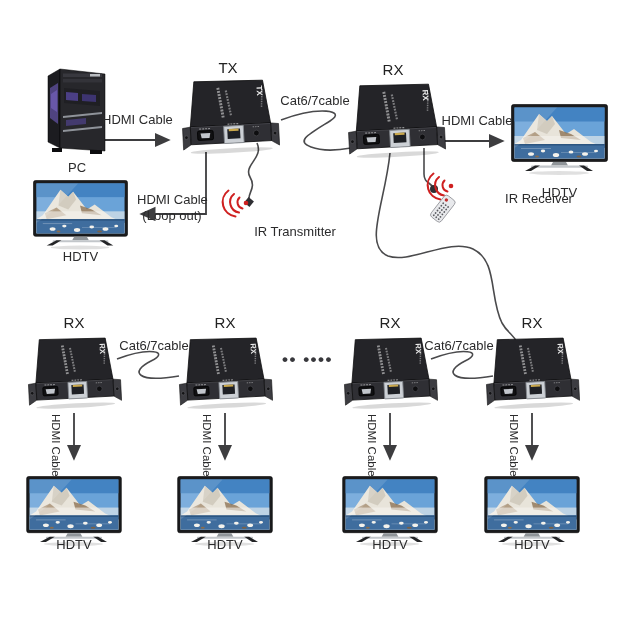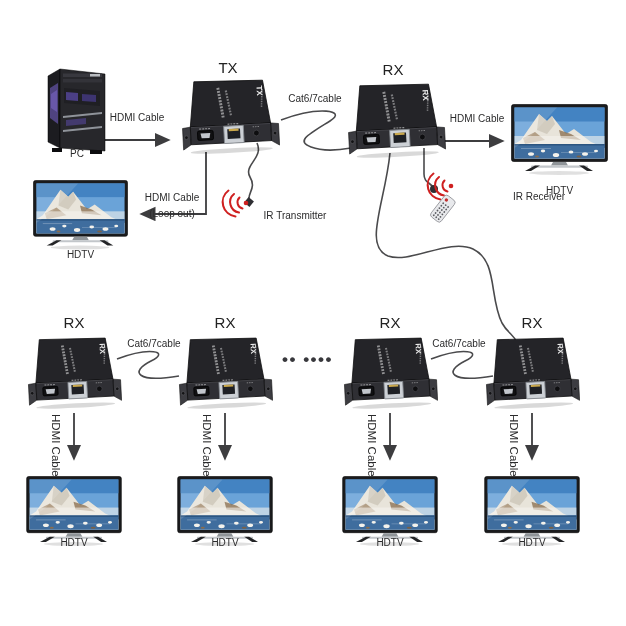--- a/index.html
+++ b/index.html
@@ -1,18 +1,18 @@
 <!DOCTYPE html>
 <html><head>
 <meta charset="utf-8">
 <style>
   html,body{margin:0;padding:0;background:#fff;}
   .canvas{position:relative;width:626px;height:626px;background:#ffffff;
           font-family:"Liberation Sans",sans-serif;overflow:hidden;}
-  .lbl{position:absolute;font-size:10px;color:#2b2b2c;text-align:center;white-space:nowrap;z-index:3;}
+  .lbl{position:absolute;font-size:13px;color:#2b2b2c;text-align:center;white-space:nowrap;z-index:3;}
   .title{font-size:15px;color:#222;}
   .vlabel{position:absolute;writing-mode:vertical-rl;font-size:11.5px;color:#2b2b2c;z-index:3;white-space:nowrap;}
   .dots{position:absolute;font-size:17px;font-weight:bold;letter-spacing:1.5px;color:#38383c;z-index:3;}
   .comp{position:absolute;z-index:2;}
   .overlay{position:absolute;left:0;top:0;z-index:1;}
   svg{display:block;}
 </style>
 </head>
 <body>
 
@@ -215,31 +215,31 @@
   <svg class="comp" style="left:177px;top:476px" width="96" height="71" viewBox="0 0 97 72">
       <use href="#tv-shape"></use>
     </svg>
   <svg class="comp" style="left:342px;top:476px" width="96" height="71" viewBox="0 0 97 72">
       <use href="#tv-shape"></use>
     </svg>
   <svg class="comp" style="left:484px;top:476px" width="96" height="71" viewBox="0 0 97 72">
       <use href="#tv-shape"></use>
     </svg>
 
-  <div class="lbl" style="left:46px;top:148px;width:62px">PC</div>
+  <div class="lbl" style="left:46px;top:160px;width:62px">PC</div>
   <div class="lbl title" style="left:198px;top:59px;width:60px">TX</div>
   <div class="lbl title" style="left:363px;top:61px;width:60px">RX</div>
   <div class="lbl" style="left:102px;top:112px;width:70px">HDMI Cable</div>
   <div class="lbl" style="left:277px;top:93px;width:76px">Cat6/7cable</div>
   <div class="lbl" style="left:441px;top:113px;width:72px">HDMI Cable</div>
   <div class="lbl" style="left:511px;top:185px;width:97px">HDTV</div>
   <div class="lbl" style="left:137px;top:192px;width:70px">HDMI Cable</div>
   <div class="lbl" style="left:133px;top:208px;width:78px">(Loop out)</div>
   <div class="lbl" style="left:33px;top:249px;width:95px">HDTV</div>
-  <div class="lbl" style="left:250px;top:210px;width:90px">IR Transmitter</div>
+  <div class="lbl" style="left:250px;top:224px;width:90px">IR Transmitter</div>
   <div class="lbl" style="left:501px;top:191px;width:76px">IR Receiver</div>
 
   <div class="lbl title" style="left:44px;top:314px;width:60px">RX</div>
   <div class="lbl title" style="left:195px;top:314px;width:60px">RX</div>
   <div class="lbl title" style="left:360px;top:314px;width:60px">RX</div>
   <div class="lbl title" style="left:502px;top:314px;width:60px">RX</div>
   <div class="lbl" style="left:116px;top:338px;width:76px">Cat6/7cable</div>
   <div class="lbl" style="left:421px;top:338px;width:76px">Cat6/7cable</div>
   <div class="dots" style="left:282px;top:350px">•• ••••</div>
 

